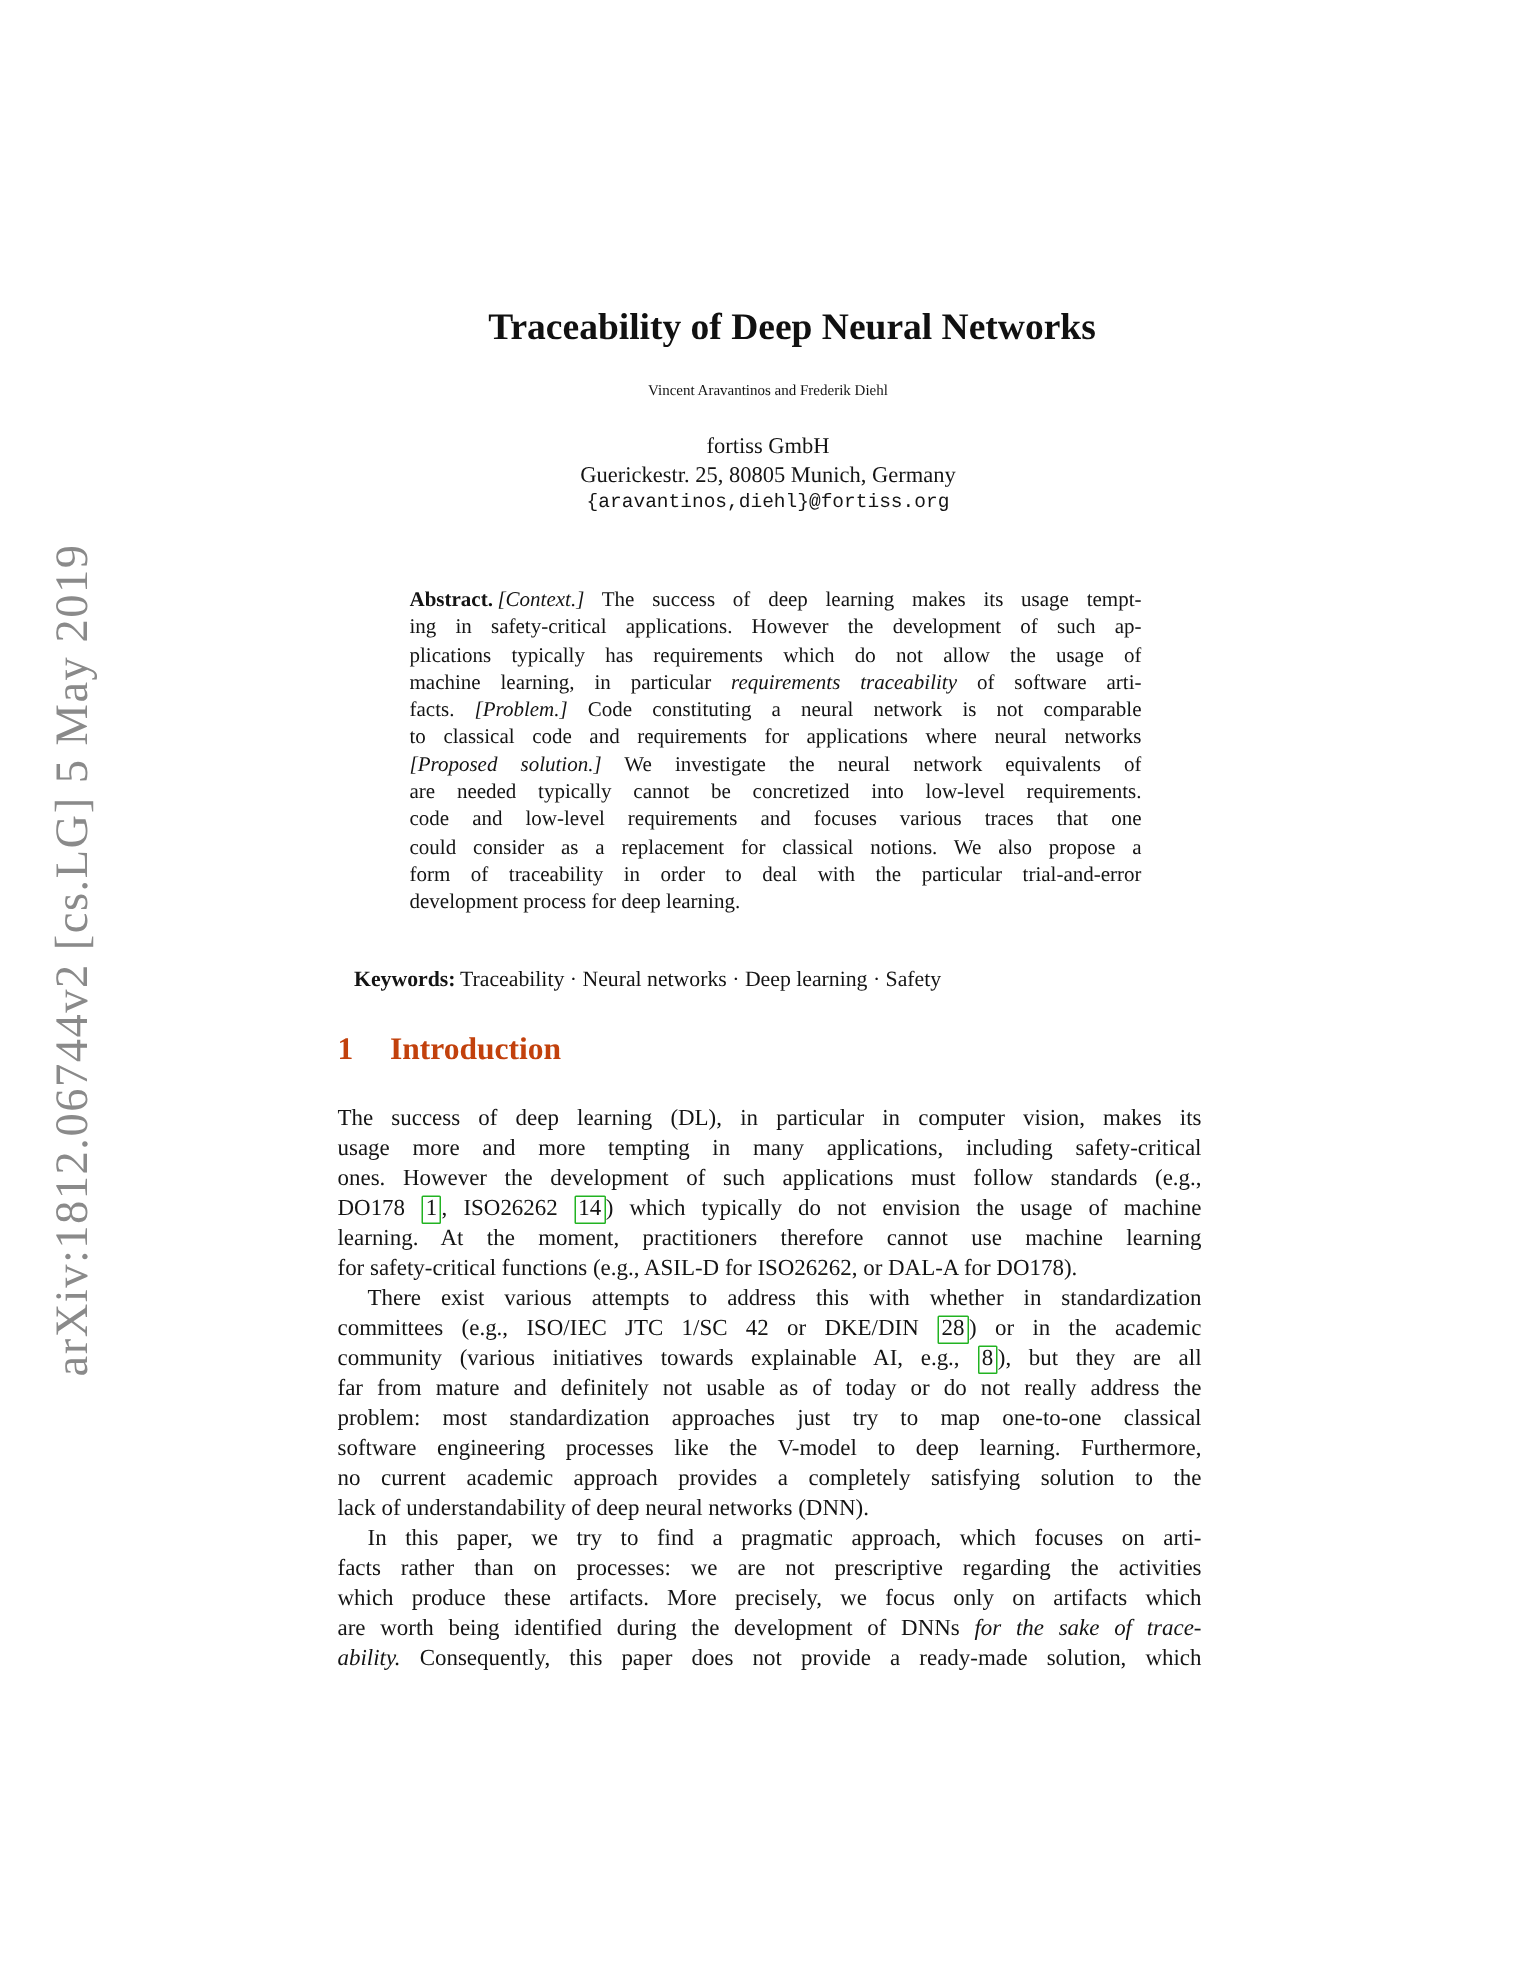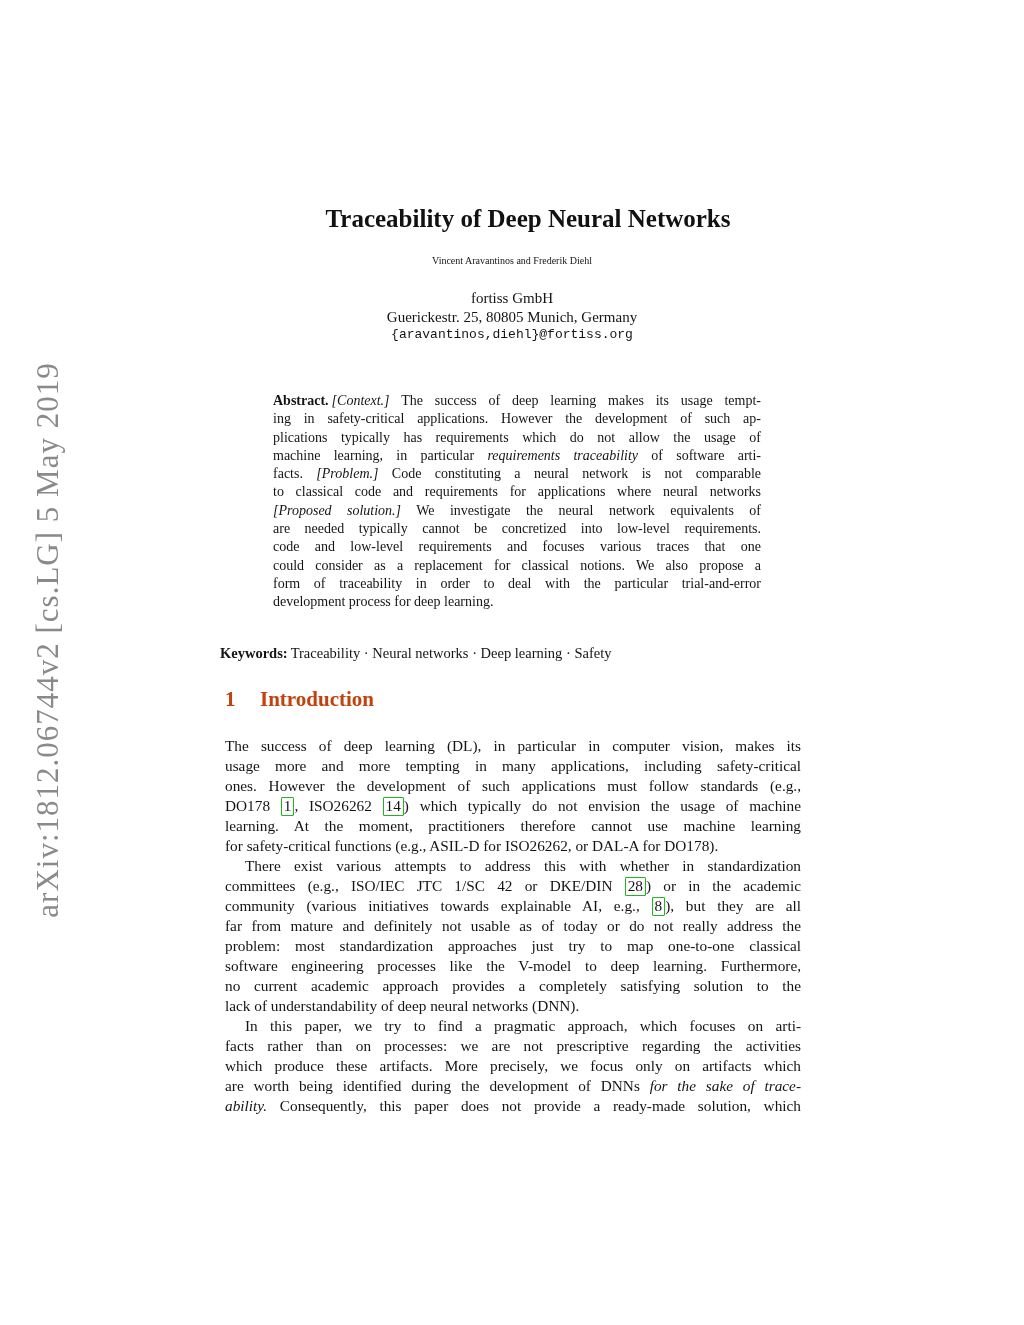--- a/index.html
+++ b/index.html
@@ -19,21 +19,21 @@
   }
   .authors { position:absolute; top:255px; left:0; width:100%; text-align:center; font-size:10px; }
   .affil   { position:absolute; left:0; width:100%; text-align:center; font-size:15px; }
   .affil.l1 { top:290px; }
   .affil.l2 { top:309px; }
   .affil.email { top:327px; font-family:"Liberation Mono","DejaVu Sans Mono",monospace; font-size:13px; }
 
   .abstract { position:absolute; top:392px; left:273px; width:488px; font-size:14px; }
   .abstract .line { height:18.3px; line-height:18.3px; }
 
-  .keywords { position:absolute; top:644px; left:220px; width:578px; font-size:14.5px; }
+  .keywords { position:absolute; top:644px; left:236px; width:578px; font-size:14.5px; }
   .keywords .line { height:19px; line-height:19px; }
 
   .section { position:absolute; top:687px; left:225px; margin:0; font-size:21px; font-weight:bold; color:#c2410c; }
   .secnum { display:inline-block; width:35px; }
 
   .bodytext { position:absolute; top:736px; left:225px; width:576px; font-size:15.3px; }
   .bodytext .line { height:20px; line-height:20px; }
 
   .line { text-align:justify; overflow:hidden; }
   .line.j::after { content:""; display:inline-block; width:100%; height:0; }

